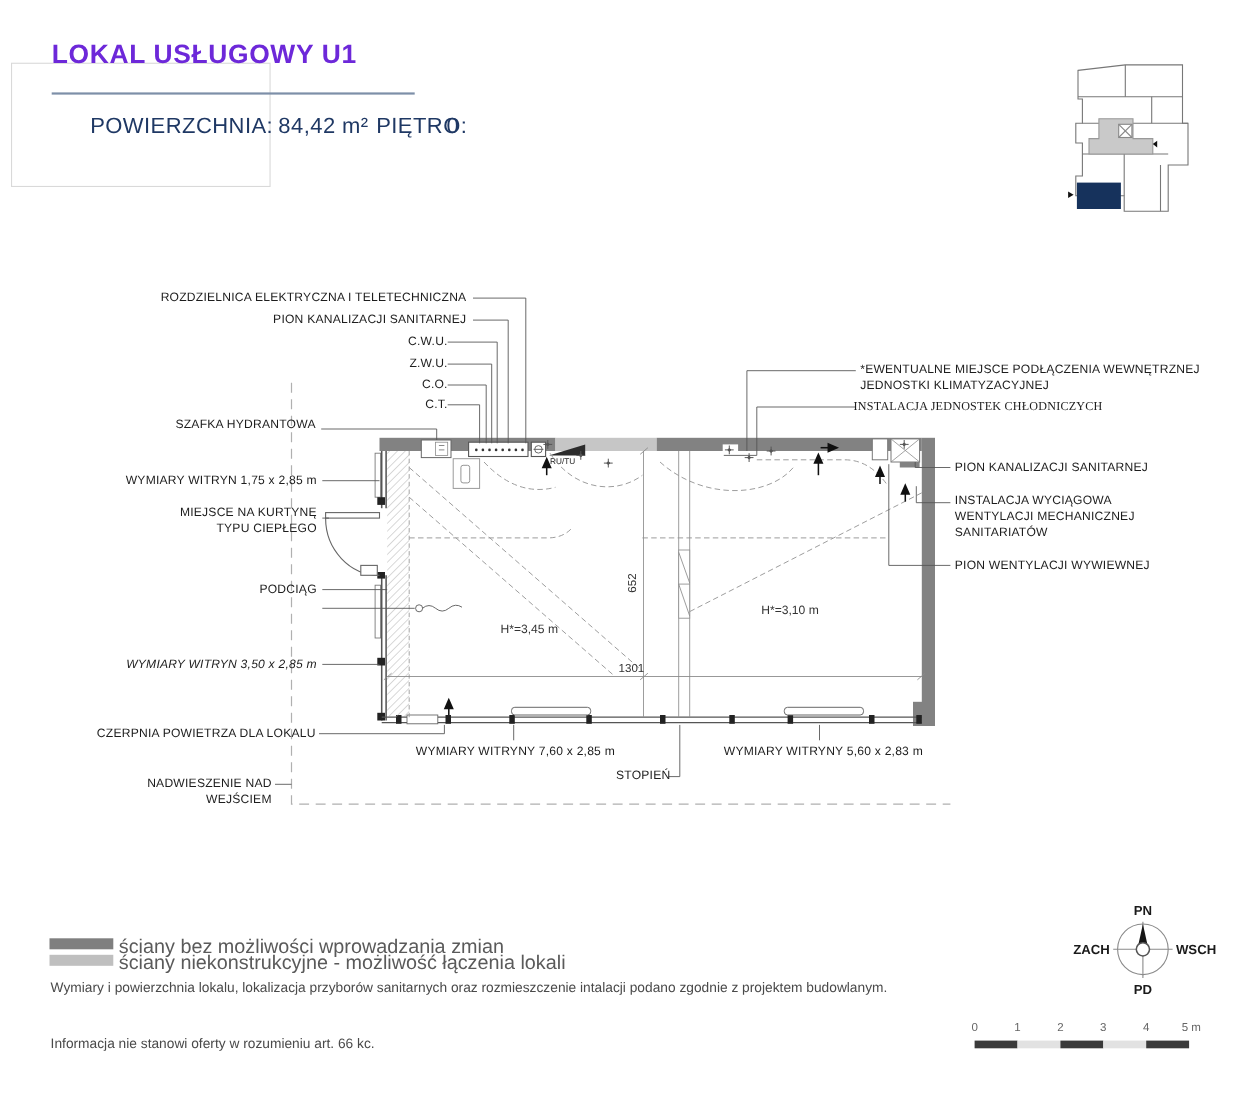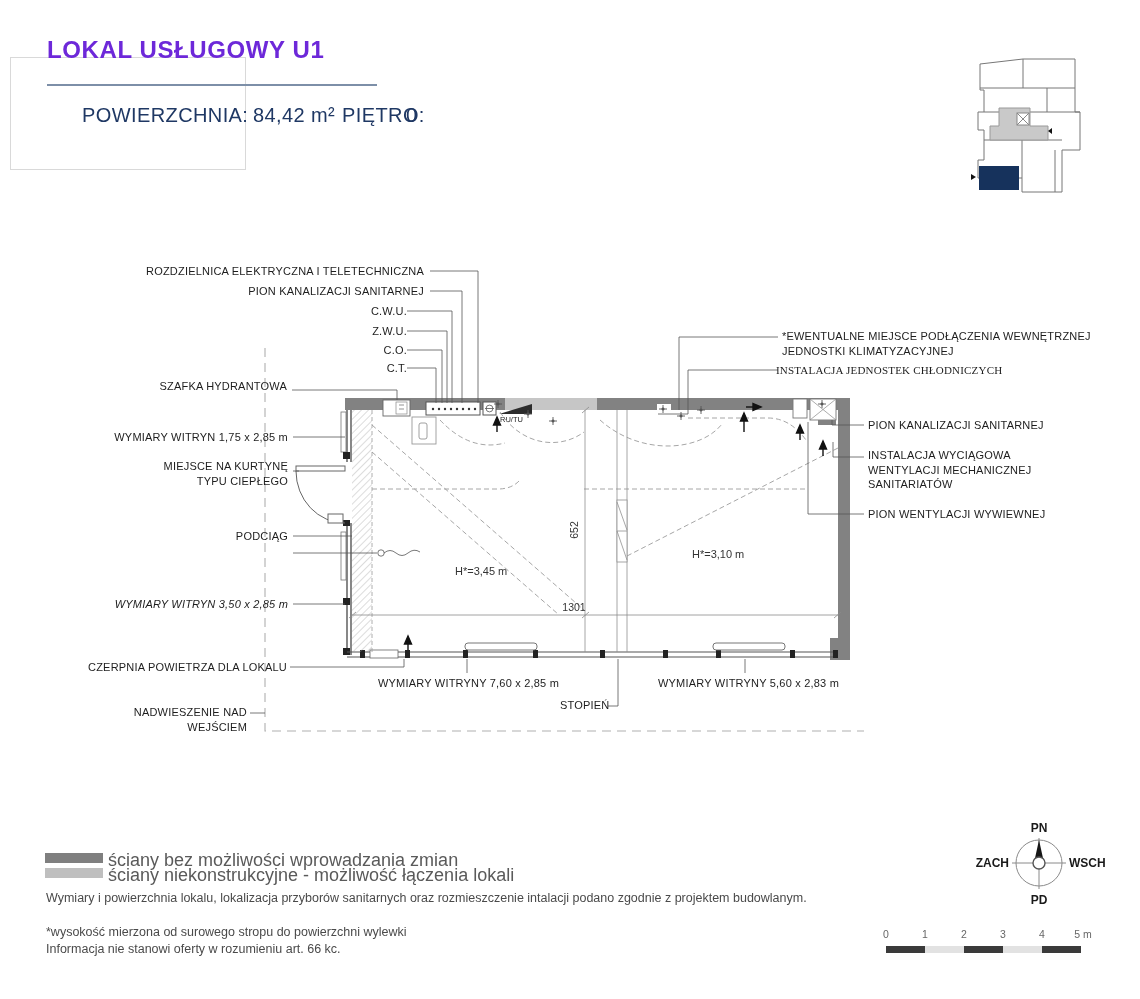--- a/index.html
+++ b/index.html
@@ -317,21 +317,20 @@
   <div class="lbl" style="left:378px;top:676px;">WYMIARY WITRYNY 7,60 x 2,85 m</div>
   <div class="lbl" style="left:560px;top:698px;">STOPIEŃ</div>
   <div class="lbl" style="left:658px;top:676px;">WYMIARY WITRYNY 5,60 x 2,83 m</div>
 
   <div class="legend-swatch sw-dark" style="left:45px;top:853px;"></div>
   <div class="legend-row" style="left:108px;top:850px;">ściany bez możliwości wprowadzania zmian</div>
   <div class="legend-swatch sw-light" style="left:45px;top:868px;"></div>
   <div class="legend-row" style="left:108px;top:865px;">ściany niekonstrukcyjne - możliwość łączenia lokali</div>
 
   <div class="note" style="top:891px;">Wymiary i powierzchnia lokalu, lokalizacja przyborów sanitarnych oraz rozmieszczenie intalacji podano zgodnie z projektem budowlanym.</div>
-  <div class="note" style="top:925px;">*wysokość mierzona od surowego stropu do powierzchni wylewki</div>
   <div class="note" style="top:942px;">Informacja nie stanowi oferty w rozumieniu art. 66 kc.</div>
 
   <div>
     <div class="sb-tick" style="left:886px;top:928px;">0</div>
     <div class="sb-tick" style="left:925px;top:928px;">1</div>
     <div class="sb-tick" style="left:964px;top:928px;">2</div>
     <div class="sb-tick" style="left:1003px;top:928px;">3</div>
     <div class="sb-tick" style="left:1042px;top:928px;">4</div>
     <div class="sb-tick" style="left:1083px;top:928px;">5 m</div>
     <div class="sb-seg seg-d" style="left:886px;top:946px;width:39px;"></div>

